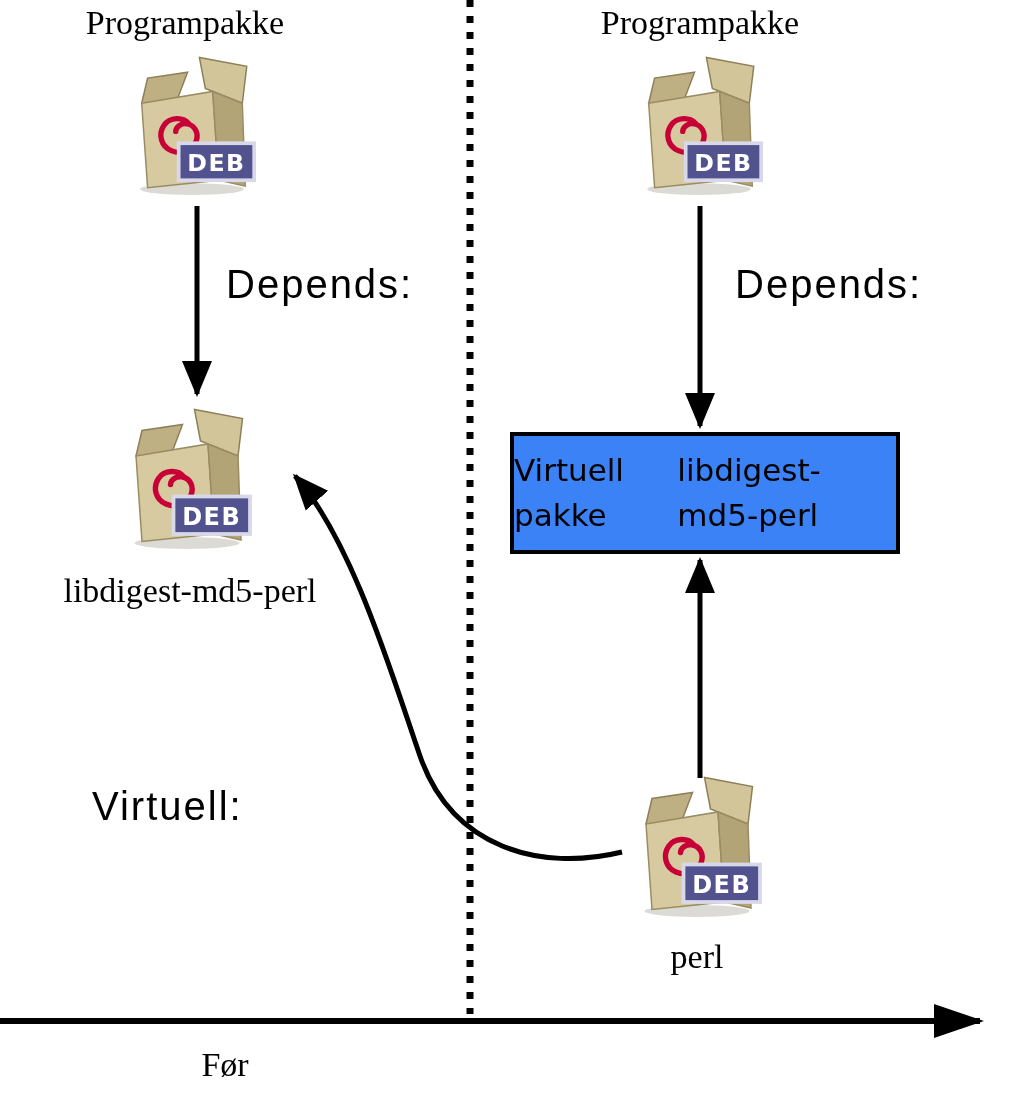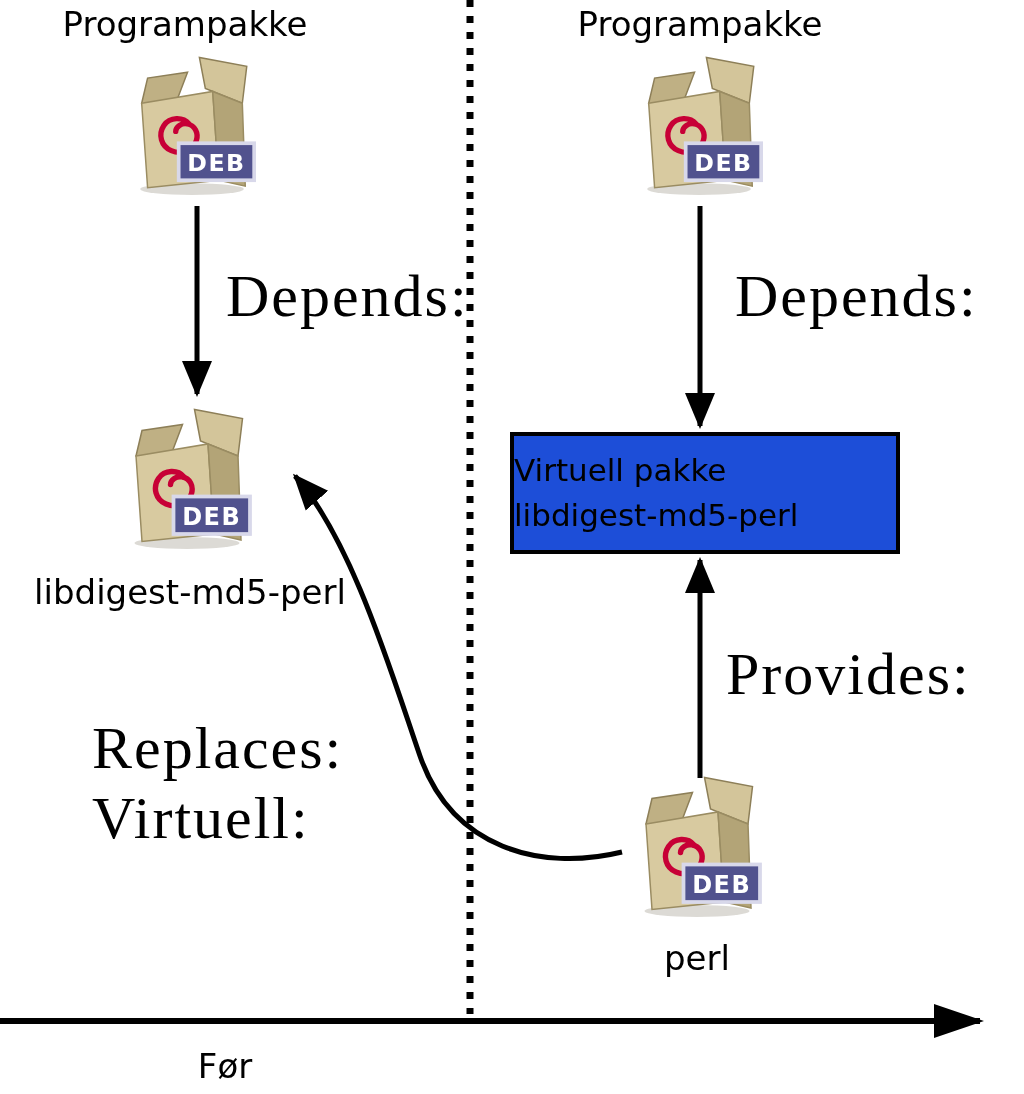--- a/index.html
+++ b/index.html
@@ -5,25 +5,25 @@
   html,body{margin:0;padding:0;background:#ffffff;}
   .canvas{
     position:relative;width:1024px;height:1094px;background:#ffffff;
     overflow:hidden;color:#000;
     font-family:"DejaVu Sans","Liberation Sans",sans-serif;
   }
   .overlay{position:absolute;left:0;top:0;z-index:1;}
   .deb-icon{position:absolute;z-index:2;}
   .lbl{position:absolute;z-index:3;white-space:pre;}
   .sans{font-family:"DejaVu Sans","Liberation Sans",sans-serif;font-size:34px;}
-  .mono{font-family:Liberation Serif, serif;font-size:60px;letter-spacing:2px;}
-  .center{text-align:center;}
+  .mono{font-family:Liberation Sans, sans-serif;font-size:40px;letter-spacing:2px;}
+  .center{text-align:center;font-family:Liberation Serif, serif;}
   .vbox{
-    position:absolute;z-index:2;border:4px solid #000;background:#1d4ed8;
-    display:flex;flex-direction:column;justify-content:center;
+    position:absolute;z-index:2;border:4px solid #000;background:#3b82f6;
+    display:flex;flex-direction:row;align-items:center;justify-content:center;
     font-size:31px;line-height:1.45;
   }
 </style>
 </head>
 <body>
 
 <div class="canvas">
 
   <svg width="0" height="0" style="position:absolute" aria-hidden="true">
     <defs>
@@ -91,25 +91,23 @@
   <div class="lbl sans center" style="left:60px;top:4px;width:250px">Programpakke</div>
 
   <div class="lbl sans center" style="left:575px;top:4px;width:250px">Programpakke</div>
 
   <div class="lbl mono" style="left:226px;top:262px">Depends:</div>
 
   <div class="lbl mono" style="left:735px;top:262px">Depends:</div>
 
   <div class="lbl sans center" style="left:0px;top:572px;width:380px">libdigest-md5-perl</div>
 
-  <div class="lbl mono" style="left:92px;top:714px">Replaces:</div>
 
   <div class="lbl mono" style="left:92px;top:784px">Virtuell:</div>
 
-  <div class="lbl mono" style="left:726px;top:640px">Provides:</div>
 
   <div class="lbl sans center" style="left:622px;top:938px;width:150px">perl</div>
 
   <div class="lbl sans center" style="left:150px;top:1046px;width:150px">Før</div>
 
   <div class="lbl sans center" style="left:612px;top:1090px;width:150px">Etter</div>
 
 </div>
 
 </body></html>

